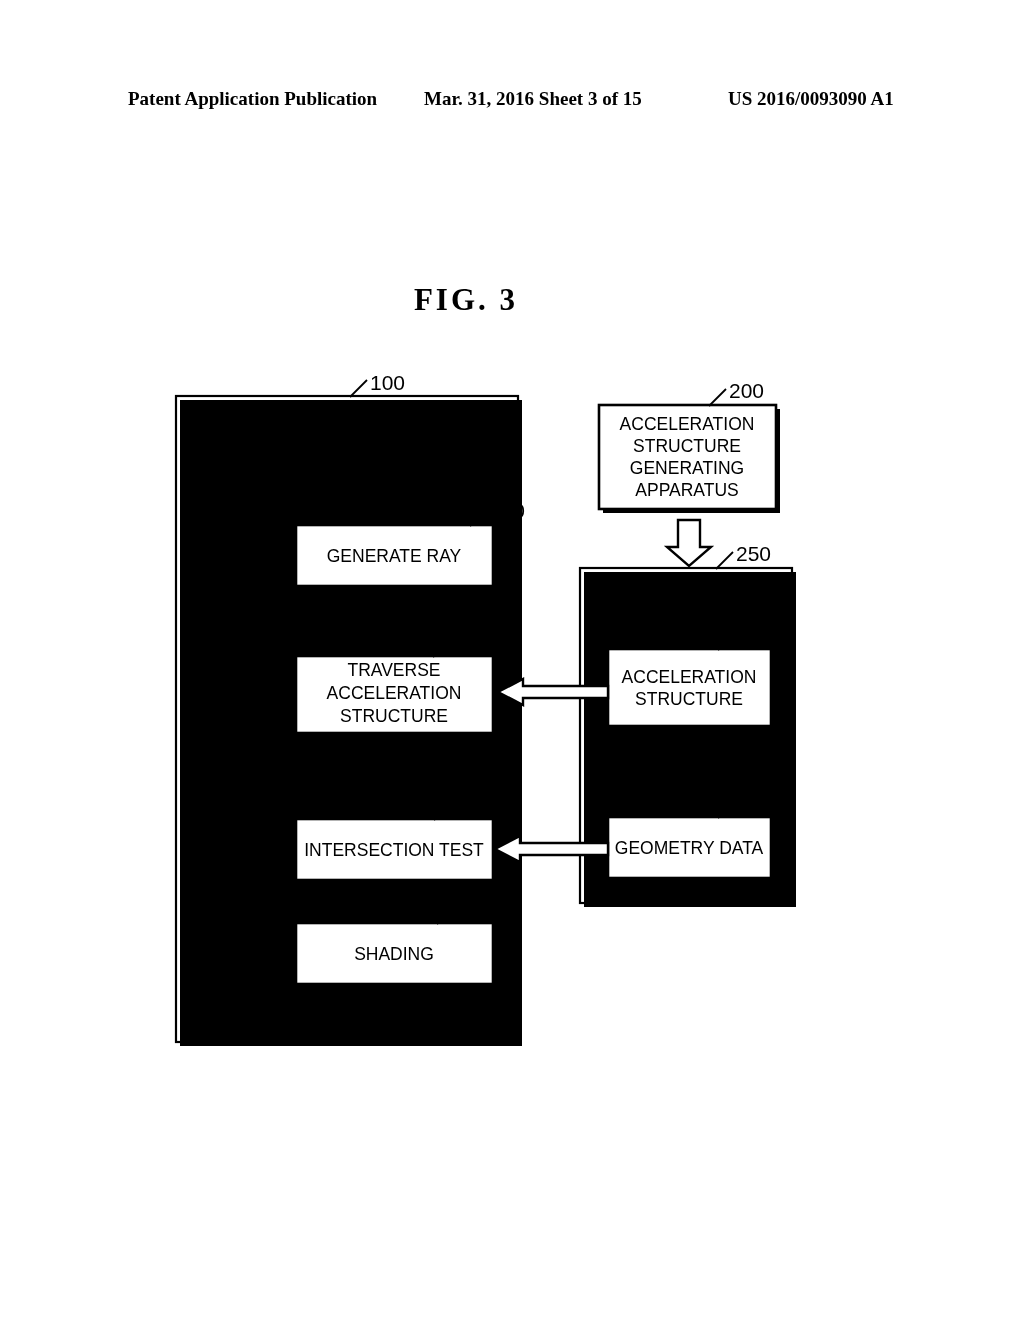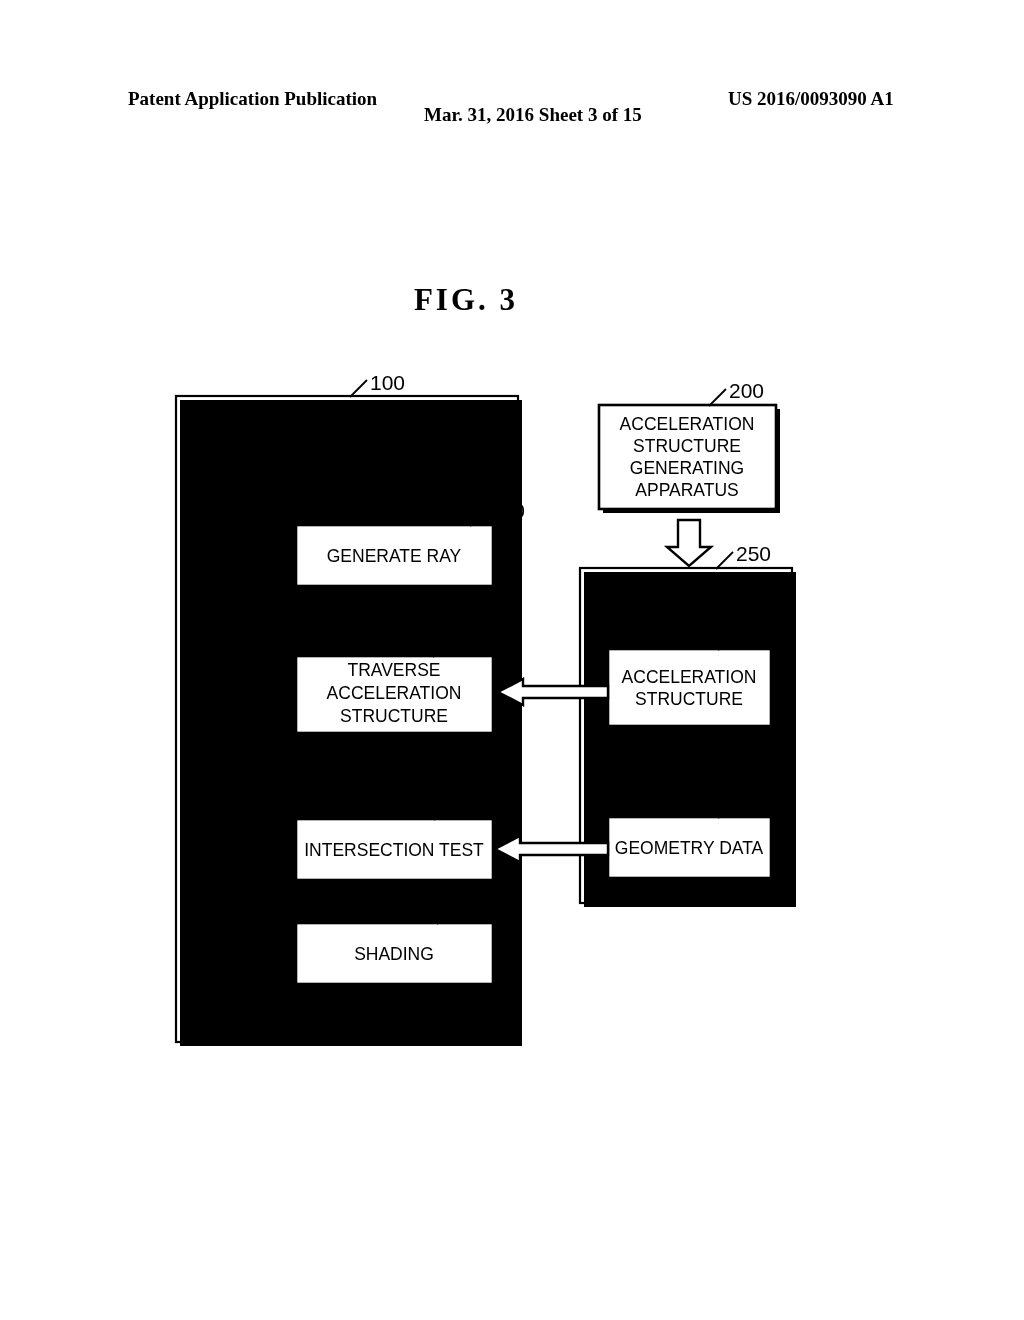--- a/index.html
+++ b/index.html
@@ -23,21 +23,21 @@
     top: 88px;
     width: 1024px;
     height: 26px;
     font-family: "Liberation Serif", serif;
     font-weight: bold;
     font-size: 19px;
     letter-spacing: 0px;
     white-space: nowrap;
   }
   #pub-header .h-left   { position: absolute; left: 128px;  top: 0; }
-  #pub-header .h-mid    { position: absolute; left: 424px;  top: 0; margin-top: 16px; }
+  #pub-header .h-mid    { position: absolute; left: 424px;  top: 0; }
   #pub-header .h-right  { position: absolute; left: 728px;  top: 0; }
 
   
   #fig-title {
     position: absolute;
     left: 0;
     top: 282px;
     width: 932px;
     text-align: center;
     font-family: "Liberation Serif", serif;

